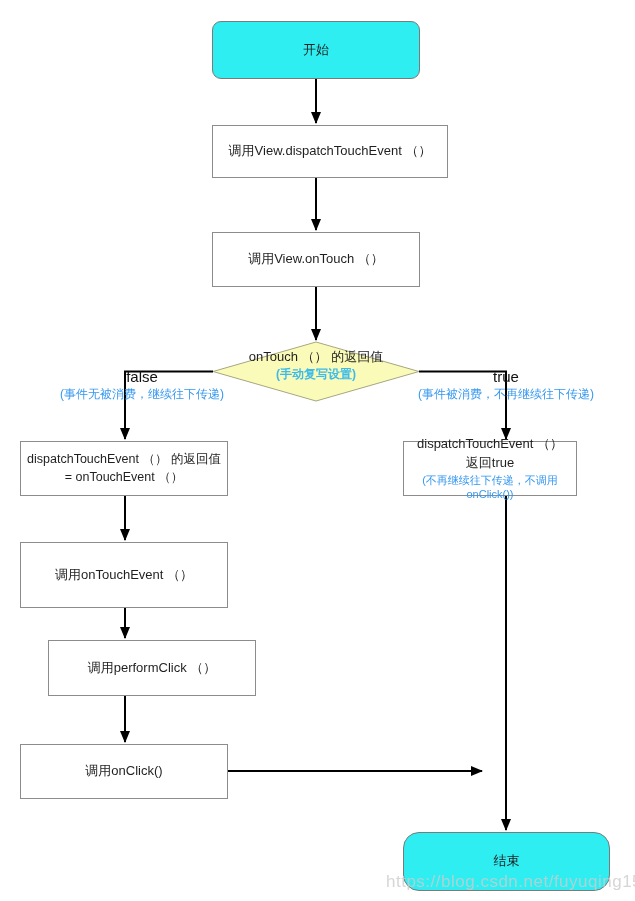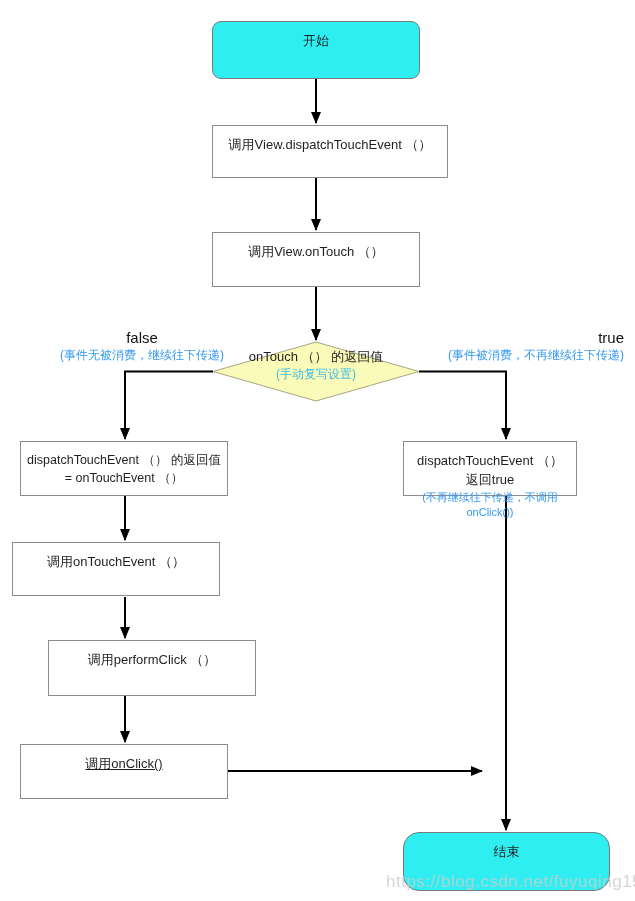--- a/index.html
+++ b/index.html
@@ -4,44 +4,44 @@
 <style>
   html,body{margin:0;padding:0;background:#ffffff;}
   .canvas{
     position:relative;width:635px;height:901px;background:#ffffff;overflow:hidden;
     font-family:"Liberation Sans","DejaVu Sans",sans-serif;
   }
   svg.wires{position:absolute;left:0;top:0;width:635px;height:901px;}
   path.wire{stroke:var(--arrow-color,#000);stroke-width:2;fill:none;}
   .node{
     position:absolute;box-sizing:border-box;display:flex;flex-direction:column;
-    align-items:center;text-align:center;
+    justify-content:center;align-items:center;text-align:center;
     background:var(--process-fill,#fff);border:1px solid var(--process-border,#8c8c8c);
-    font-size:13px;color:var(--text-color,#1f1f1f);line-height:1.45;padding:10px 5px;
+    font-size:13px;color:var(--text-color,#1f1f1f);line-height:1.45;padding:20px 5px;
   }
   .terminal{
     background:var(--terminal-fill,#2eeef2);border:1px solid var(--terminal-border,#7a7a7a);
     border-radius:9px;font-size:13px;
   }
   .node .note{font-size:11px;color:var(--annotation-blue,#3598f0);line-height:1.35;}
   #n-start{left:212px;top:21px;width:208px;height:58px;}
   #n-dispatch{left:212px;top:125px;width:236px;height:53px;}
   #n-ontouch{left:212px;top:232px;width:208px;height:55px;}
   #n-boxa{left:20px;top:441px;width:208px;height:55px;font-size:12.5px;line-height:1.4;}
   #n-boxb{left:403px;top:441px;width:174px;height:55px;}
-  #n-boxc{left:12px;top:542px;width:208px;height:54px;}
+  #n-boxc{left:20px;top:542px;width:208px;height:66px;}
   #n-boxd{left:20px;top:640px;width:208px;height:56px;margin-left:28px;}
-  #n-boxe{left:20px;top:744px;width:208px;height:55px;text-decoration:underline;}
+  #n-boxe{left:20px;top:744px;width:208px;height:55px;}
   #n-end{left:403px;top:832px;width:207px;height:59px;border-radius:16px;}
   .dtext{position:absolute;left:216px;top:348px;width:200px;text-align:center;}
   .dtext .dmain{font-size:13px;color:var(--text-color,#1f1f1f);line-height:1.35;}
-  .dtext .dnote{font-size:12px;color:var(--decision-note-color,#3cbbea);line-height:1.4;}
-  .branch{position:absolute;text-align:center;}
+  .dtext .dnote{font-size:12px;color:var(--decision-note-color,#3cbbea);line-height:1.4;font-weight:bold;}
+  .branch{position:absolute;text-align:center;margin-top:39px;}
   #lbl-false{left:42px;top:329px;width:200px;}
-  #lbl-true{left:420px;top:329px;width:204px;text-align:right;}
+  #lbl-true{left:404px;top:329px;width:204px;}
   .branch .big{font-size:15px;color:#111;line-height:1.2;}
   .branch .bnote{font-size:12px;color:var(--annotation-blue,#3598f0);line-height:1.4;}
   #watermark{
     position:absolute;left:386px;top:872px;font-size:17px;letter-spacing:0.5px;
     color:var(--watermark-color,#ccc);opacity:0.8;white-space:nowrap;z-index:5;
   }
 </style>
 </head>
 <body>
 

